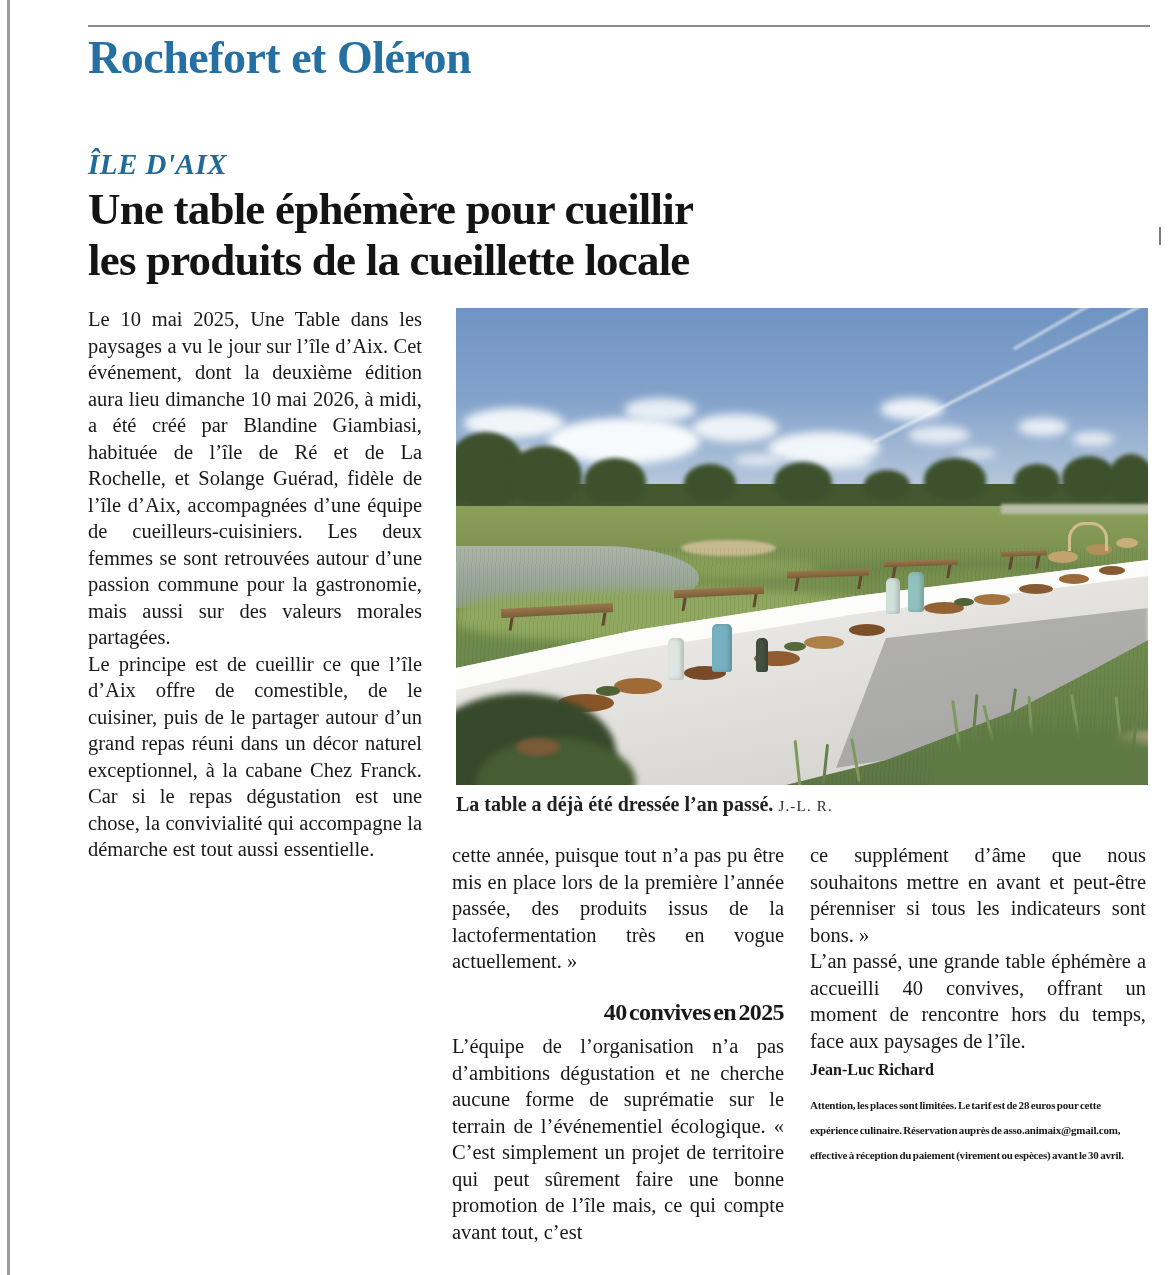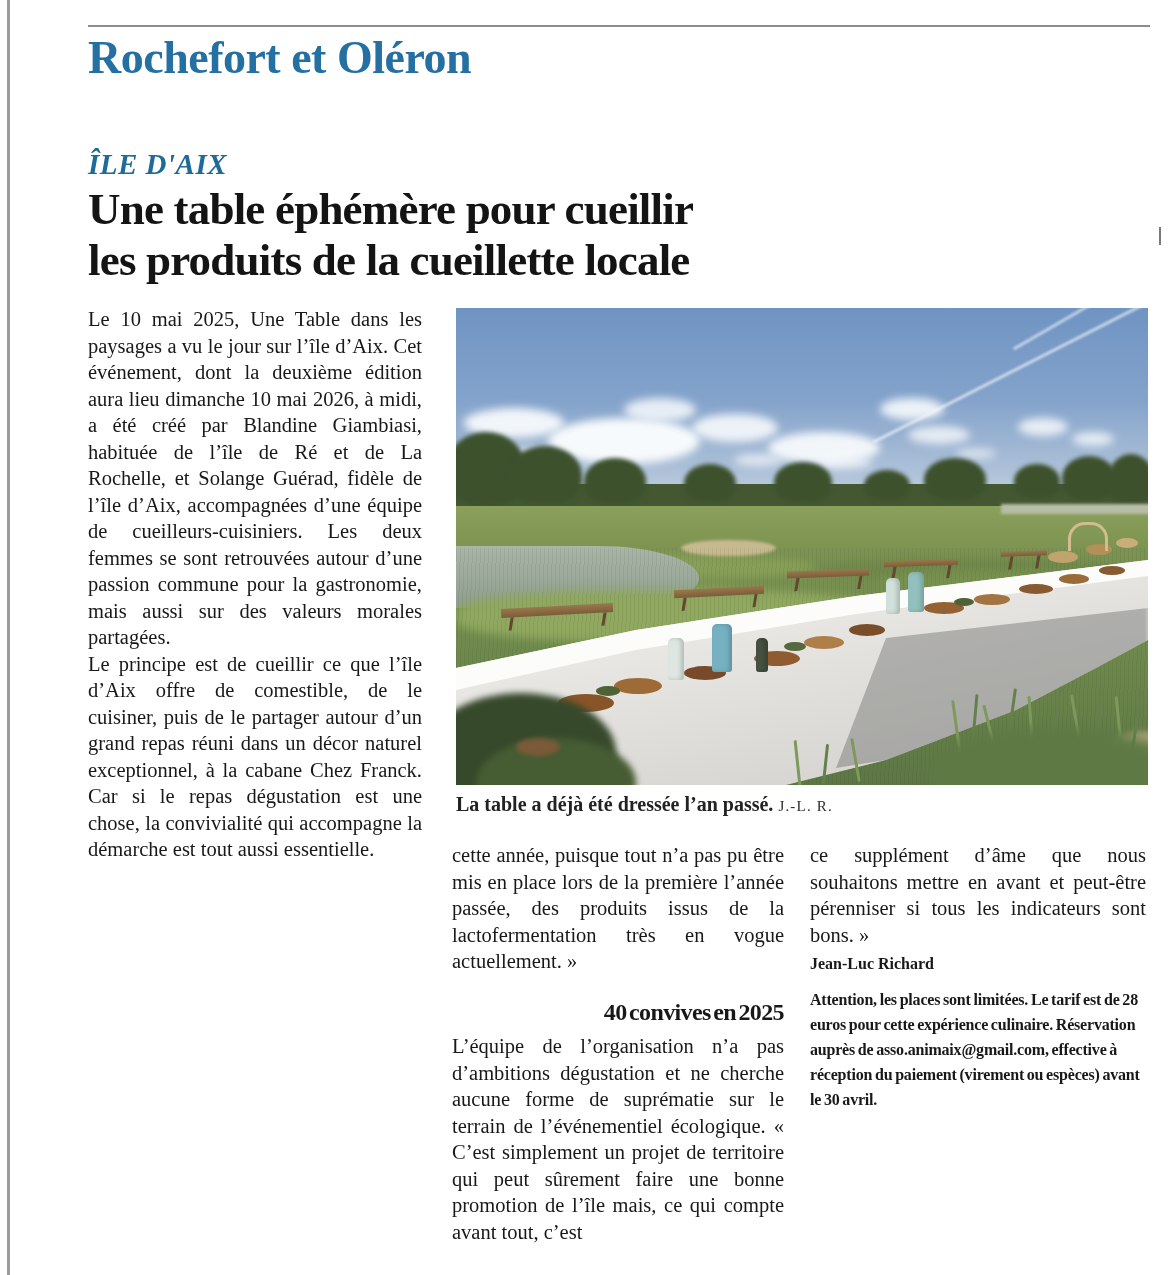--- a/index.html
+++ b/index.html
@@ -28,21 +28,21 @@
   .col p{margin:0;}
   .col1{left:88px;top:306px;width:334px;height:940px;}
   .col2{left:452px;top:842px;width:332px;height:420px;}
   .col3{left:810px;top:842px;width:336px;height:420px;}
   .subhead{
     font-size:24px;font-weight:bold;letter-spacing:-0.6px;word-spacing:-3px;
     margin:24px 0 8px 0 !important;text-align:right;
   }
   .byline{font-weight:bold;font-size:16px;margin-top:3px !important;text-align:left;}
   .note{
-    font-weight:bold;font-size:16px;line-height:25px;letter-spacing:-0.2px;word-spacing:-1px;
+    font-weight:bold;font-size:11px;line-height:25px;letter-spacing:-0.2px;word-spacing:-1px;
     margin-top:9px !important;text-align:left;
   }
   .photo-fig{position:absolute;left:452px;top:304px;width:692px;margin:4px;}
   .photo{position:relative;width:692px;height:477px;overflow:hidden;background:#9db6d4;}
   .ph-scene{position:absolute;inset:0;filter:blur(0.7px) saturate(0.95);}
   .ph{position:absolute;}
   .caption{margin-top:8px;font-size:20px;}
   .caption .cap-text{font-weight:bold;color:#222;}
   .caption .cap-credit{font-weight:normal;font-size:15px;letter-spacing:1.2px;color:#2c2c2c;}
 </style>
@@ -179,16 +179,17 @@
   </figure>
 
   <div class="col col2" lang="fr">
     <p>cette année, puisque tout n’a pas pu être mis en place lors de la première l’année passée, des produits issus de la lactofermentation très en vogue actuellement. »</p>
     <p class="subhead">40 convives en 2025</p>
     <p>L’équipe de l’organisation n’a pas d’ambitions dégustation et ne cherche aucune forme de suprématie sur le terrain de l’événementiel écologique. « C’est simplement un projet de territoire qui peut sûrement faire une bonne promotion de l’île mais, ce qui compte avant tout, c’est</p>
   </div>
 
   <div class="col col3" lang="fr">
     <p>ce supplément d’âme que nous souhaitons mettre en avant et peut-être pérenniser si tous les indicateurs sont bons. »</p>
+    <p>L’an passé, une grande table éphémère a accueilli 40 convives, offrant un moment de rencontre hors du temps, face aux paysages de l’île.</p>
     <p class="byline">Jean-Luc Richard</p>
     <p class="note">Attention, les places sont limitées. Le tarif est de 28 euros pour cette expérience culinaire. Réservation auprès de asso.animaix@gmail.com, effective à réception du paiement (virement ou espèces) avant le 30 avril.</p>
   </div>
 </div>
 
 </body></html>

